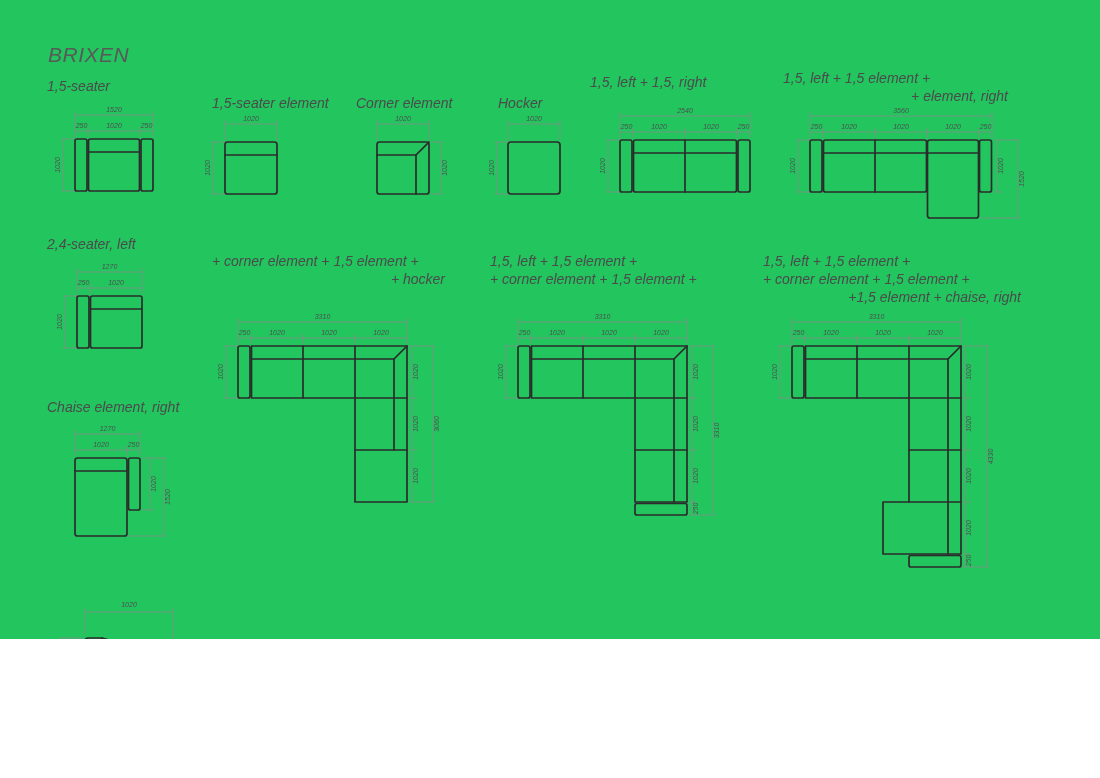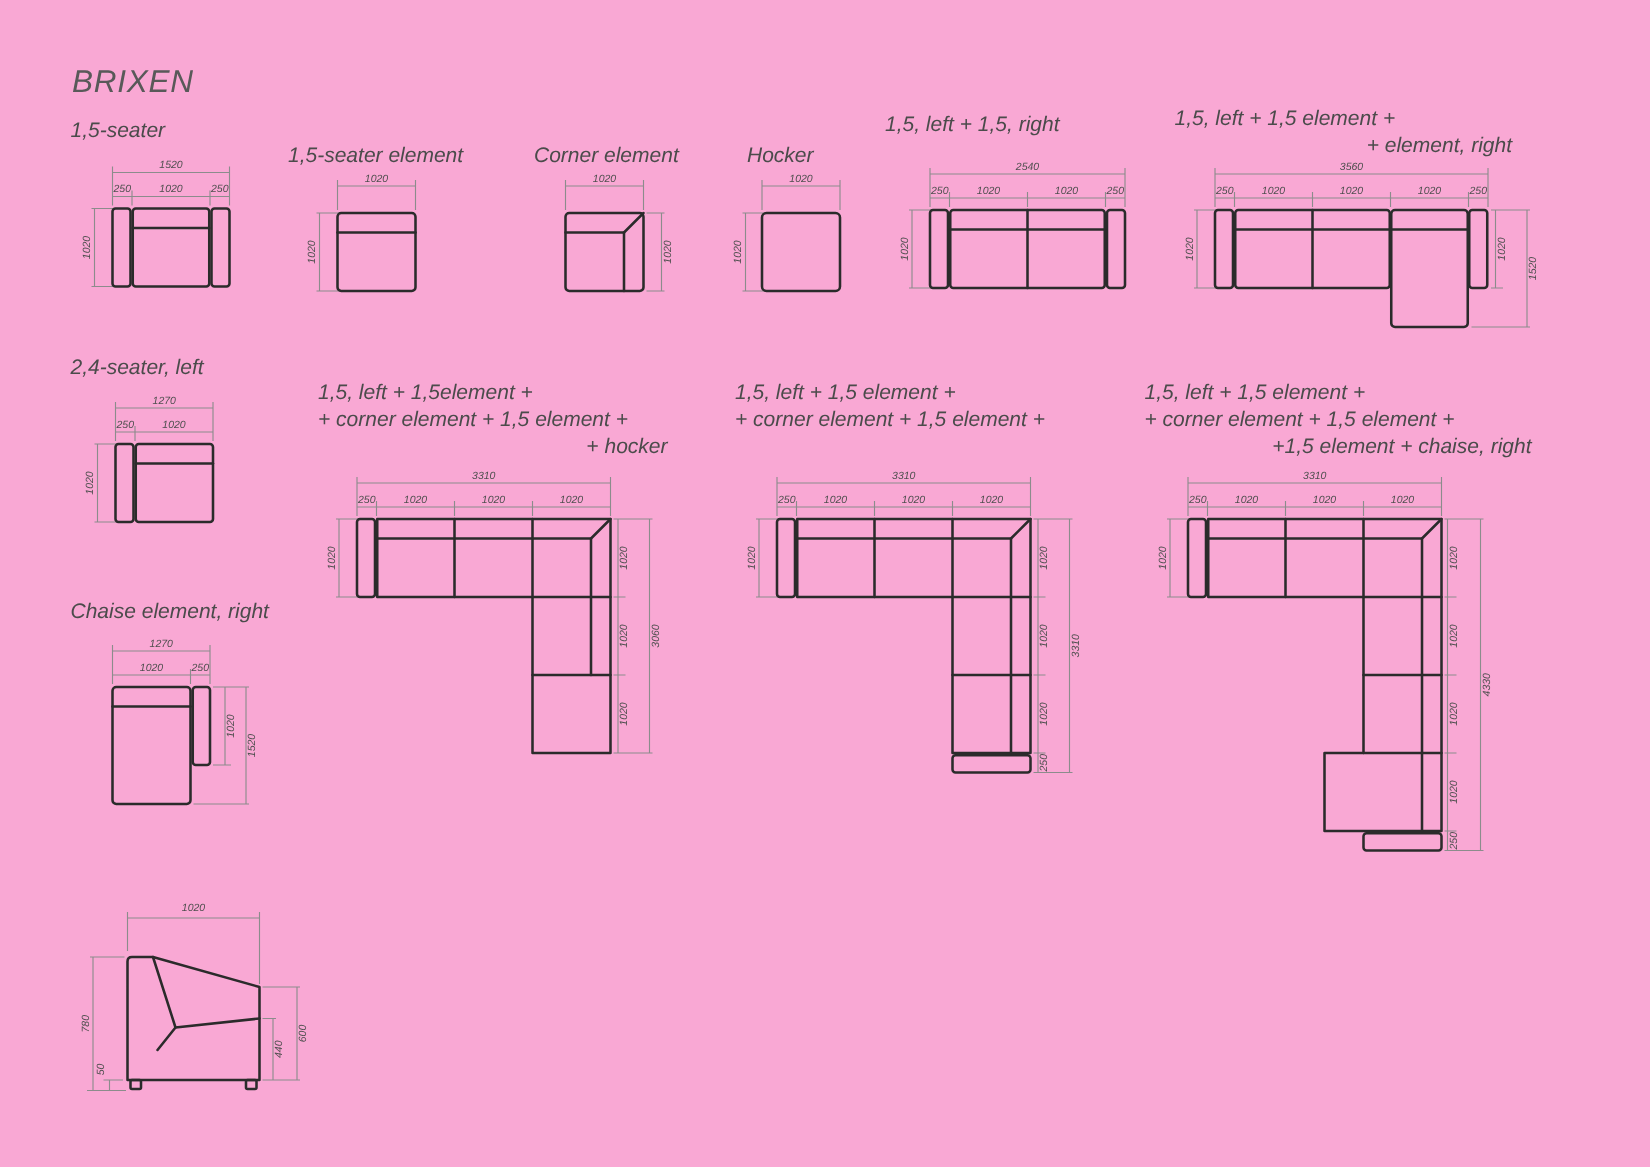--- a/index.html
+++ b/index.html
@@ -1,16 +1,16 @@
 <!DOCTYPE html>
 <html><head>
 <meta charset="utf-8">
 <style>
   html,body{margin:0;padding:0;background:#ffffff;}
-  #page{position:relative;width:1100px;height:778px;background:#f9a8d4;overflow:hidden;
+  #page{position:relative;width:1100px;height:639px;background:#22c55e;overflow:hidden;
         font-family:"Liberation Sans",sans-serif;text-decoration:underline;}
   .title{position:absolute;font:italic 21px "Liberation Sans",sans-serif;color:#595959;
          letter-spacing:0.5px;white-space:nowrap;}
   .fig-label{position:absolute;font:italic 14px "Liberation Sans",sans-serif;color:#4b4b4b;
              white-space:nowrap;line-height:17px;}
   .fig-label.ml{line-height:18px;}
   .fig-label .r{text-align:right;}
   svg.fig{position:absolute;overflow:visible;}
   .o{fill:none;stroke:#2b2b2b;stroke-width:1.7;stroke-linejoin:round;stroke-linecap:round;}
   .d{fill:none;stroke:#8c8c8c;stroke-width:0.75;}
@@ -30,21 +30,21 @@
     <rect class="o" x="101" y="39" width="12" height="52" rx="2"></rect>
     <rect class="o" x="48.5" y="39" width="51" height="52" rx="2"></rect>
     <path class="o" d="M48.5,52 H99.5"></path>
     <text class="t" x="74" y="12">1520</text>
     <text class="t" x="41.5" y="28">250</text>
     <text class="t" x="74" y="28">1020</text>
     <text class="t" x="106.5" y="28">250</text>
     <text class="t" x="20" y="65" transform="rotate(-90 20 65)">1020</text>
   </svg>
 
-  <div class="fig-label" style="left:192px;top:95px">1,5-seater element</div>
+  <div class="fig-label" style="left:212px;top:95px">1,5-seater element</div>
   <svg class="fig" style="left:200px;top:105px" width="100" height="100">
     <path class="d" d="M25,19 H77 M25,15 V35 M77,15 V35 M13,37 V89 M27,37 H11 M27,89 H11"></path>
     <rect class="o" x="25" y="37" width="52" height="52" rx="2.5"></rect>
     <path class="o" d="M25,50 H77"></path>
     <text class="t" x="51" y="16">1020</text>
     <text class="t" x="10" y="63" transform="rotate(-90 10 63)">1020</text>
   </svg>
 
   <div class="fig-label" style="left:356px;top:95px">Corner element</div>
   <svg class="fig" style="left:355px;top:105px" width="105" height="100">
@@ -125,21 +125,20 @@
     <rect class="o" x="78.5" y="43" width="11.5" height="52" rx="2"></rect>
     <path class="o" d="M25,56 H77"></path>
     <text class="t" x="57.5" y="16">1270</text>
     <text class="t" x="51" y="32">1020</text>
     <text class="t" x="83.5" y="32">250</text>
     <text class="t" x="106" y="69" transform="rotate(-90 106 69)">1020</text>
     <text class="t" x="120" y="82" transform="rotate(-90 120 82)">1520</text>
   </svg>
 
   <div class="fig-label ml" style="left:212px;top:252px;width:233px">
-    <div>1,5, left + 1,5element +</div>
     <div>+ corner element + 1,5 element +</div>
     <div class="r">+ hocker</div>
   </div>
   <svg class="fig" style="left:210px;top:300px" width="240" height="212">
     <path class="d" d="M28,22 H197 M28,38 H197 M28,18 V44 M197,18 V44 M41,34 V44 M93,34 V44 M145,34 V44
          M16,46 V98 M30,46 H14 M30,98 H14
          M202,46 V202 M223,46 V202 M199,46 H225 M199,98 H207 M199,150 H207 M199,202 H225"></path>
     <rect class="o" x="28" y="46" width="12" height="52" rx="2"></rect>
     <path class="o" d="M41.5,46 H197 V202 H145 V98 H41.5 Z"></path>
     <path class="o" d="M93,46 V98 M145,46 V98 M145,98 H197 M145,150 H197"></path>

